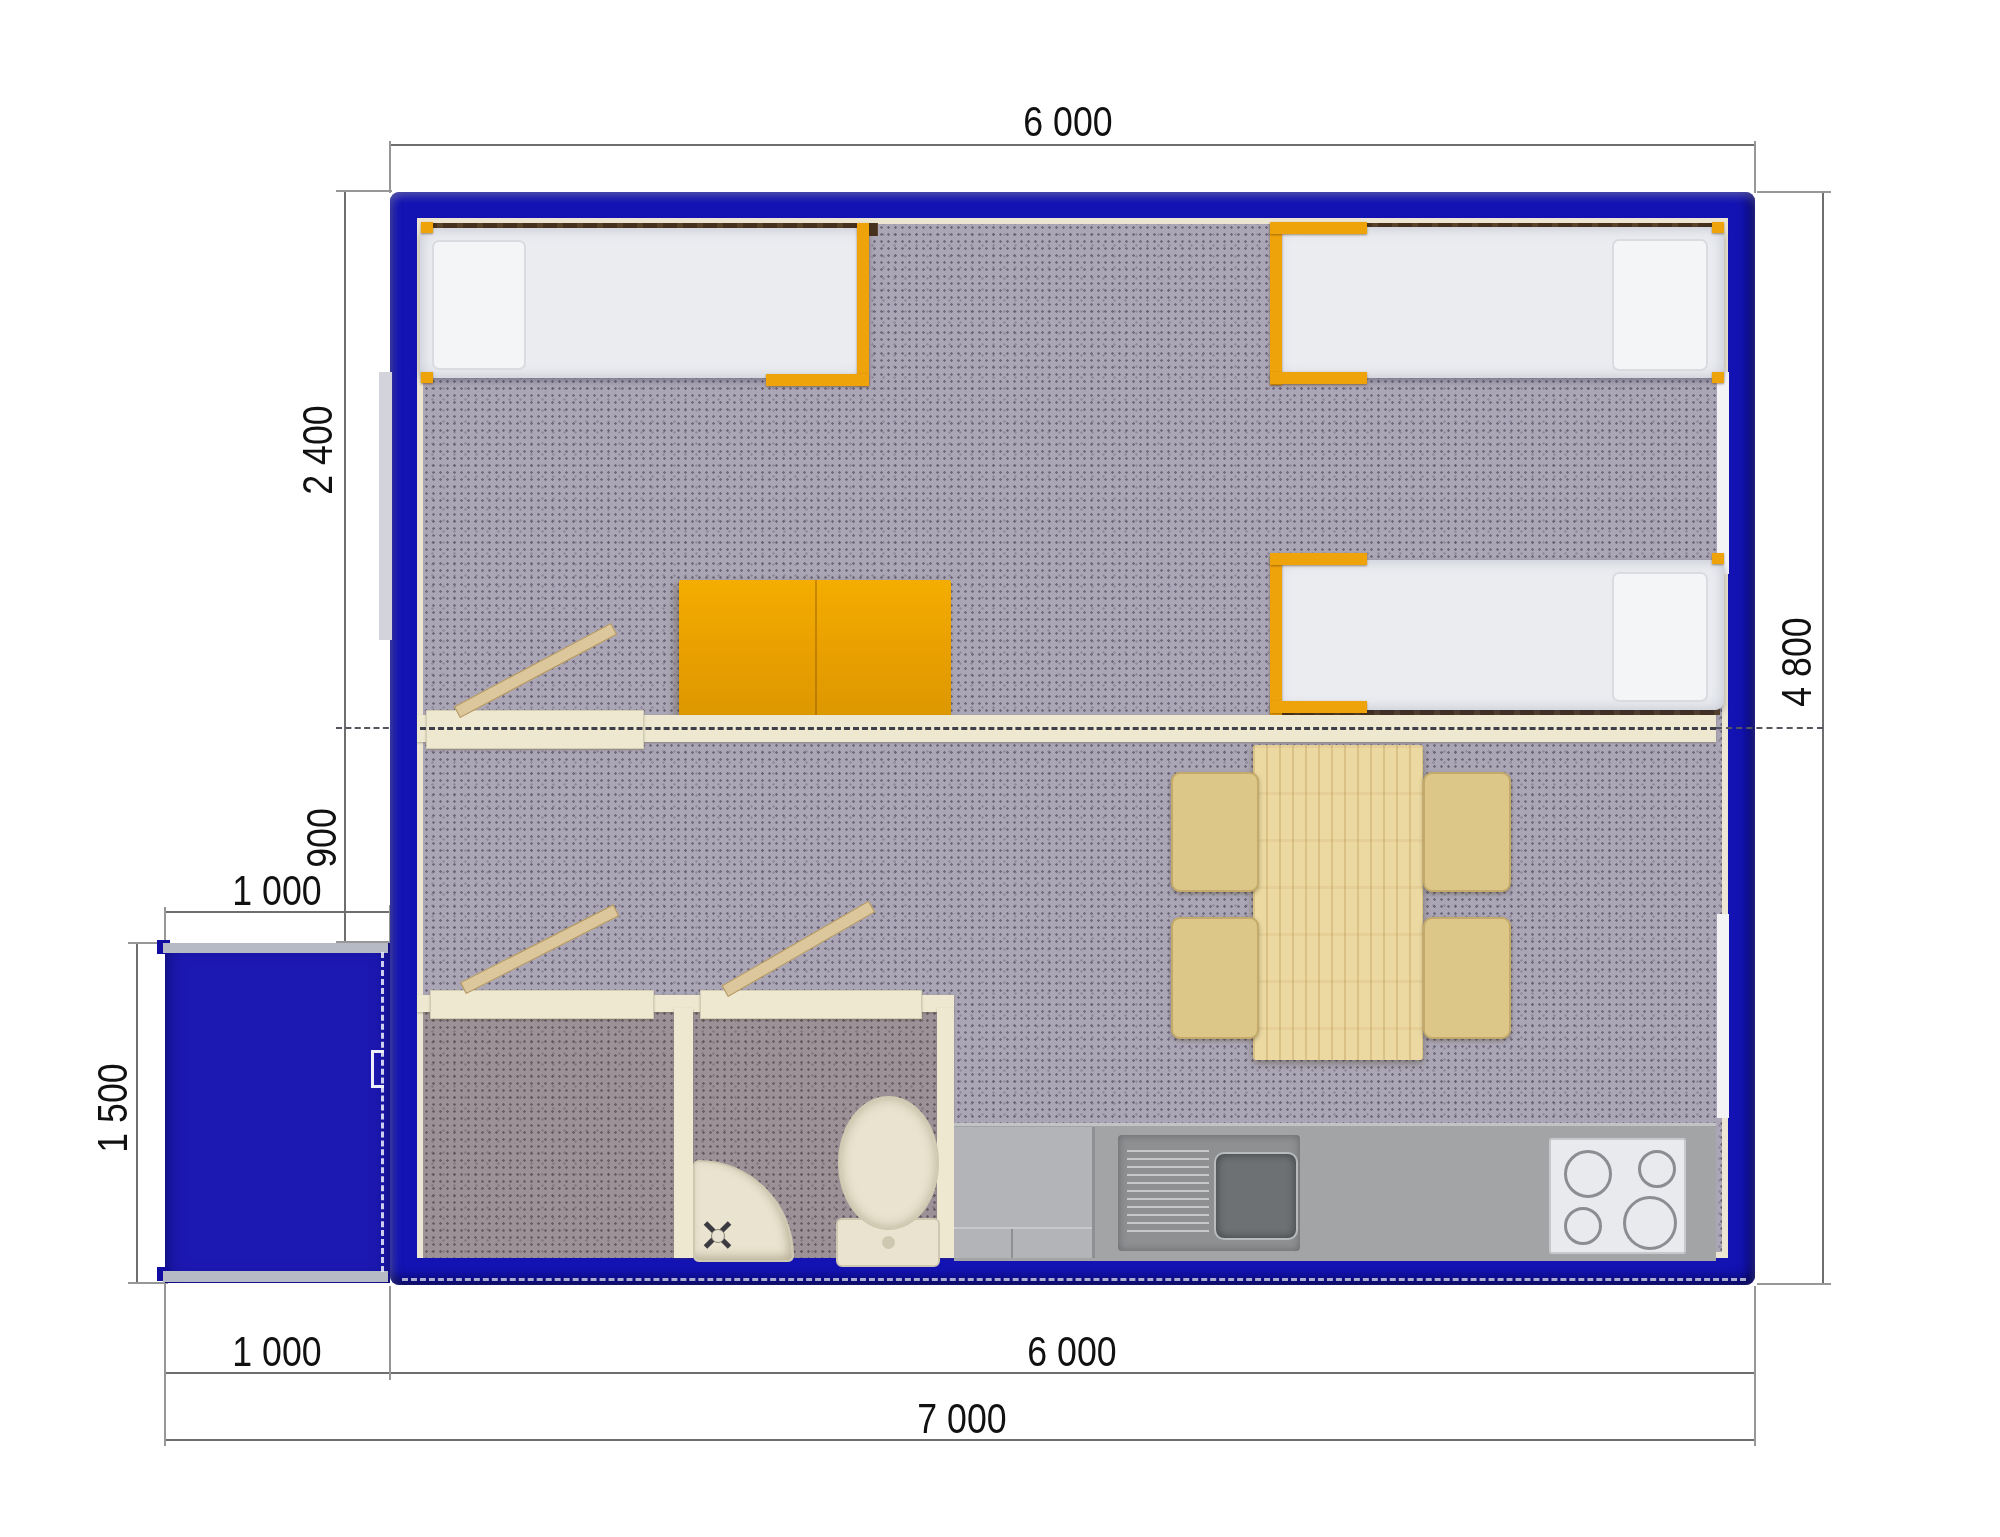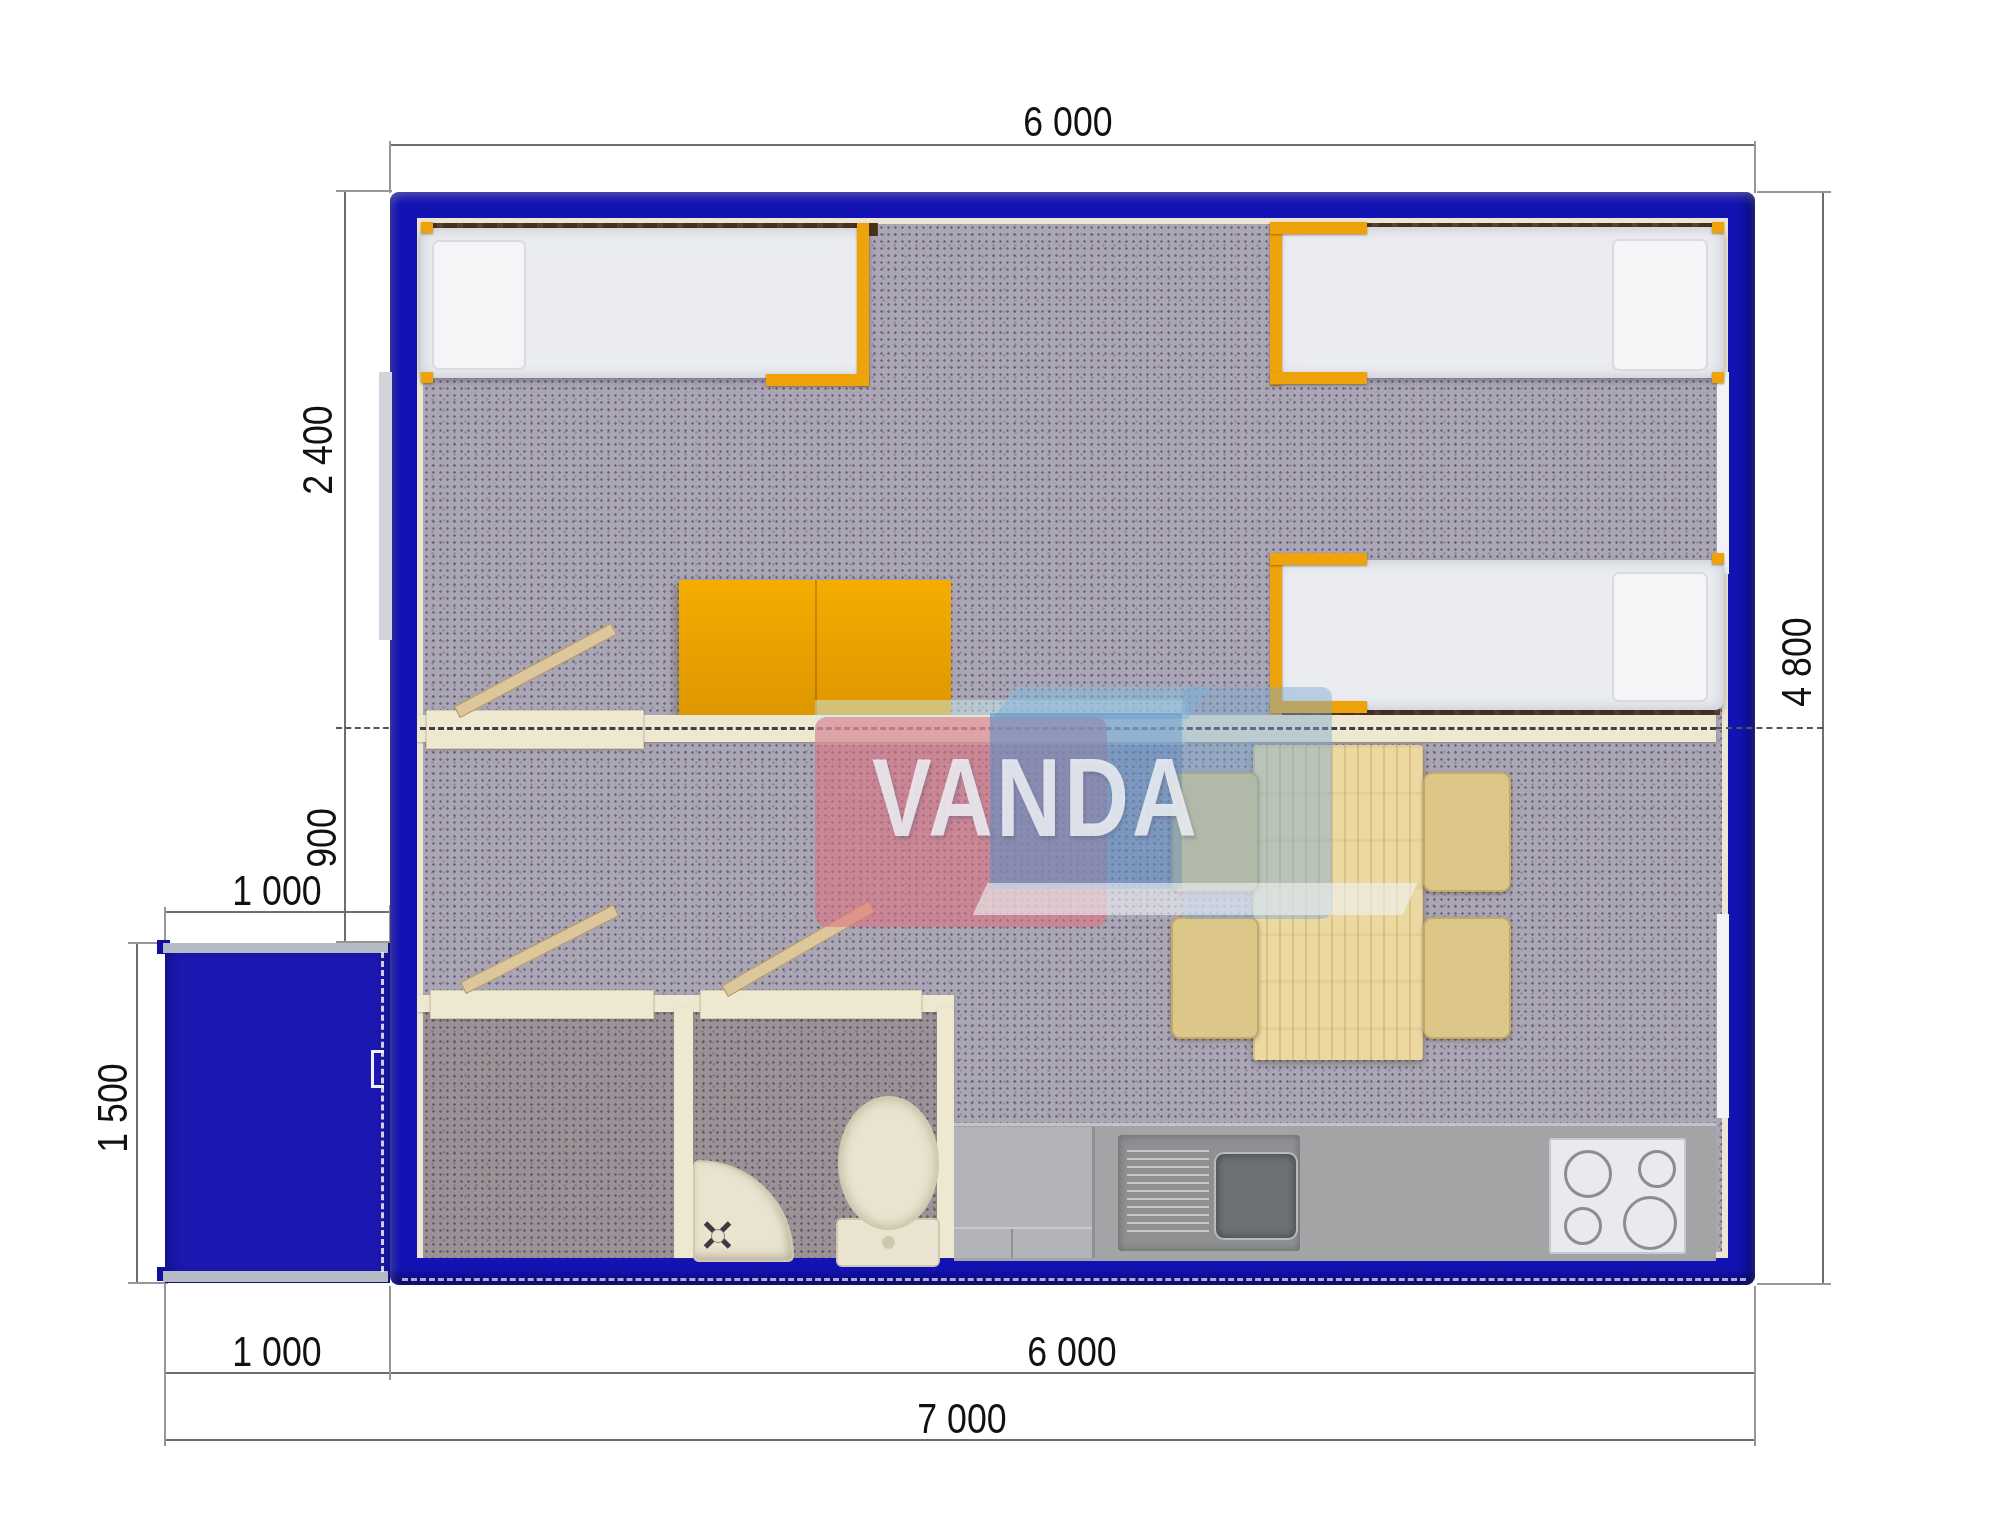--- a/index.html
+++ b/index.html
@@ -191,25 +191,14 @@
          border:2px solid #b9babc;box-shadow:inset 0 0 10px rgba(0,0,0,.45);"></div>
   </div>
   <div class="abs" style="left:1549px;top:1138px;width:133px;height:112px;background:#e9eaed;border:2px solid #c8c9cc;
        border-radius:3px;">
     <div class="burner" style="left:13px;top:10px;width:42px;height:42px;"></div>
     <div class="burner" style="left:87px;top:10px;width:32px;height:32px;"></div>
     <div class="burner" style="left:13px;top:67px;width:32px;height:32px;"></div>
     <div class="burner" style="left:72px;top:56px;width:48px;height:48px;"></div>
   </div>
 
-  <div class="abs" style="left:812px;top:675px;width:620px;height:270px;">
-    <div class="abs" style="left:3px;top:25px;width:370px;height:45px;background:rgba(200,233,238,.5);"></div>
-    <div class="abs" style="left:3px;top:42px;width:292px;height:210px;background:rgba(222,112,126,.58);border-radius:12px;"></div>
-    <div class="abs" style="left:192px;top:12px;width:195px;height:32px;background:rgba(135,185,220,.55);transform:skewX(-35deg);"></div>
-    <div class="abs" style="left:178px;top:38px;width:192px;height:176px;background:rgba(95,143,196,.6);"></div>
-    <div class="abs" style="left:370px;top:12px;width:150px;height:232px;background:rgba(125,168,208,.45);border-radius:10px;"></div>
-    <div class="abs" style="left:168px;top:208px;width:430px;height:32px;background:rgba(240,243,247,.6);transform:skewX(-25deg);"></div>
-    <div class="abs" style="left:8px;top:58px;width:540px;text-align:center;font-weight:bold;font-size:112px;
-         letter-spacing:4px;color:rgba(244,246,250,.82);transform:scaleX(.8);transform-origin:0 0;
-         text-shadow:2px 3px 4px rgba(90,90,120,.35);font-family:'Liberation Sans',sans-serif;">VANDA</div>
-  </div>
 
 </div>
 
 </body></html>

